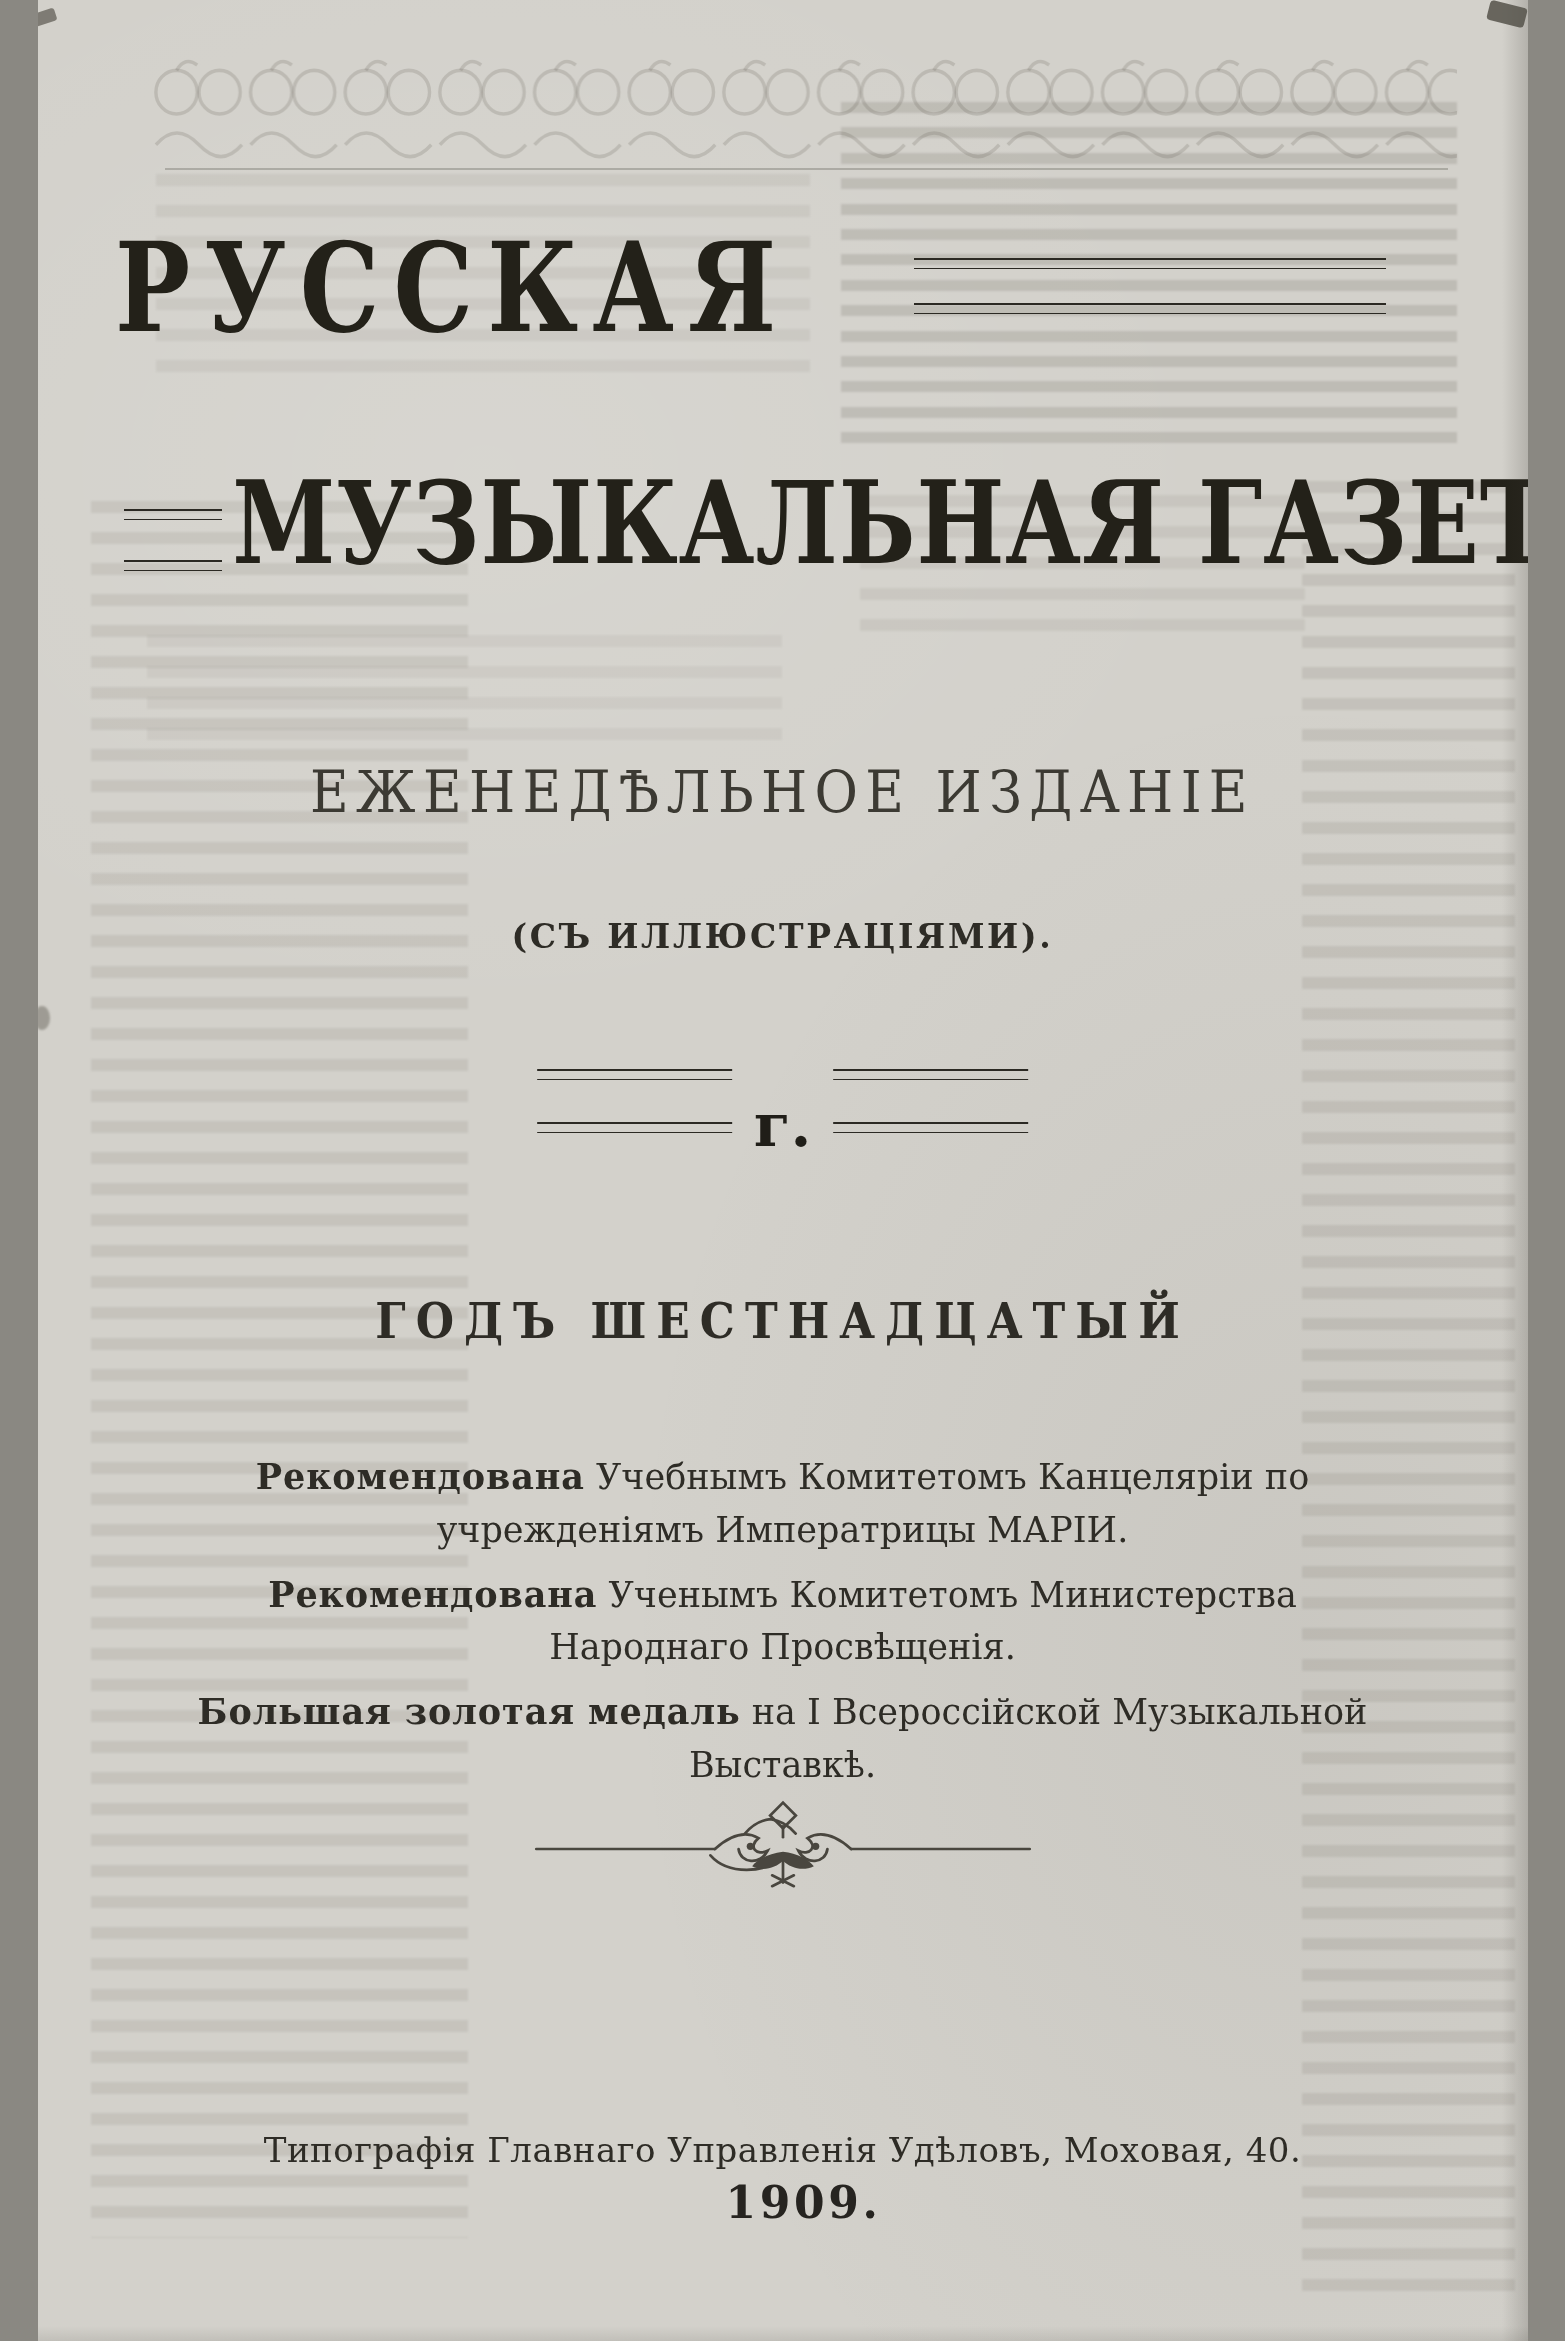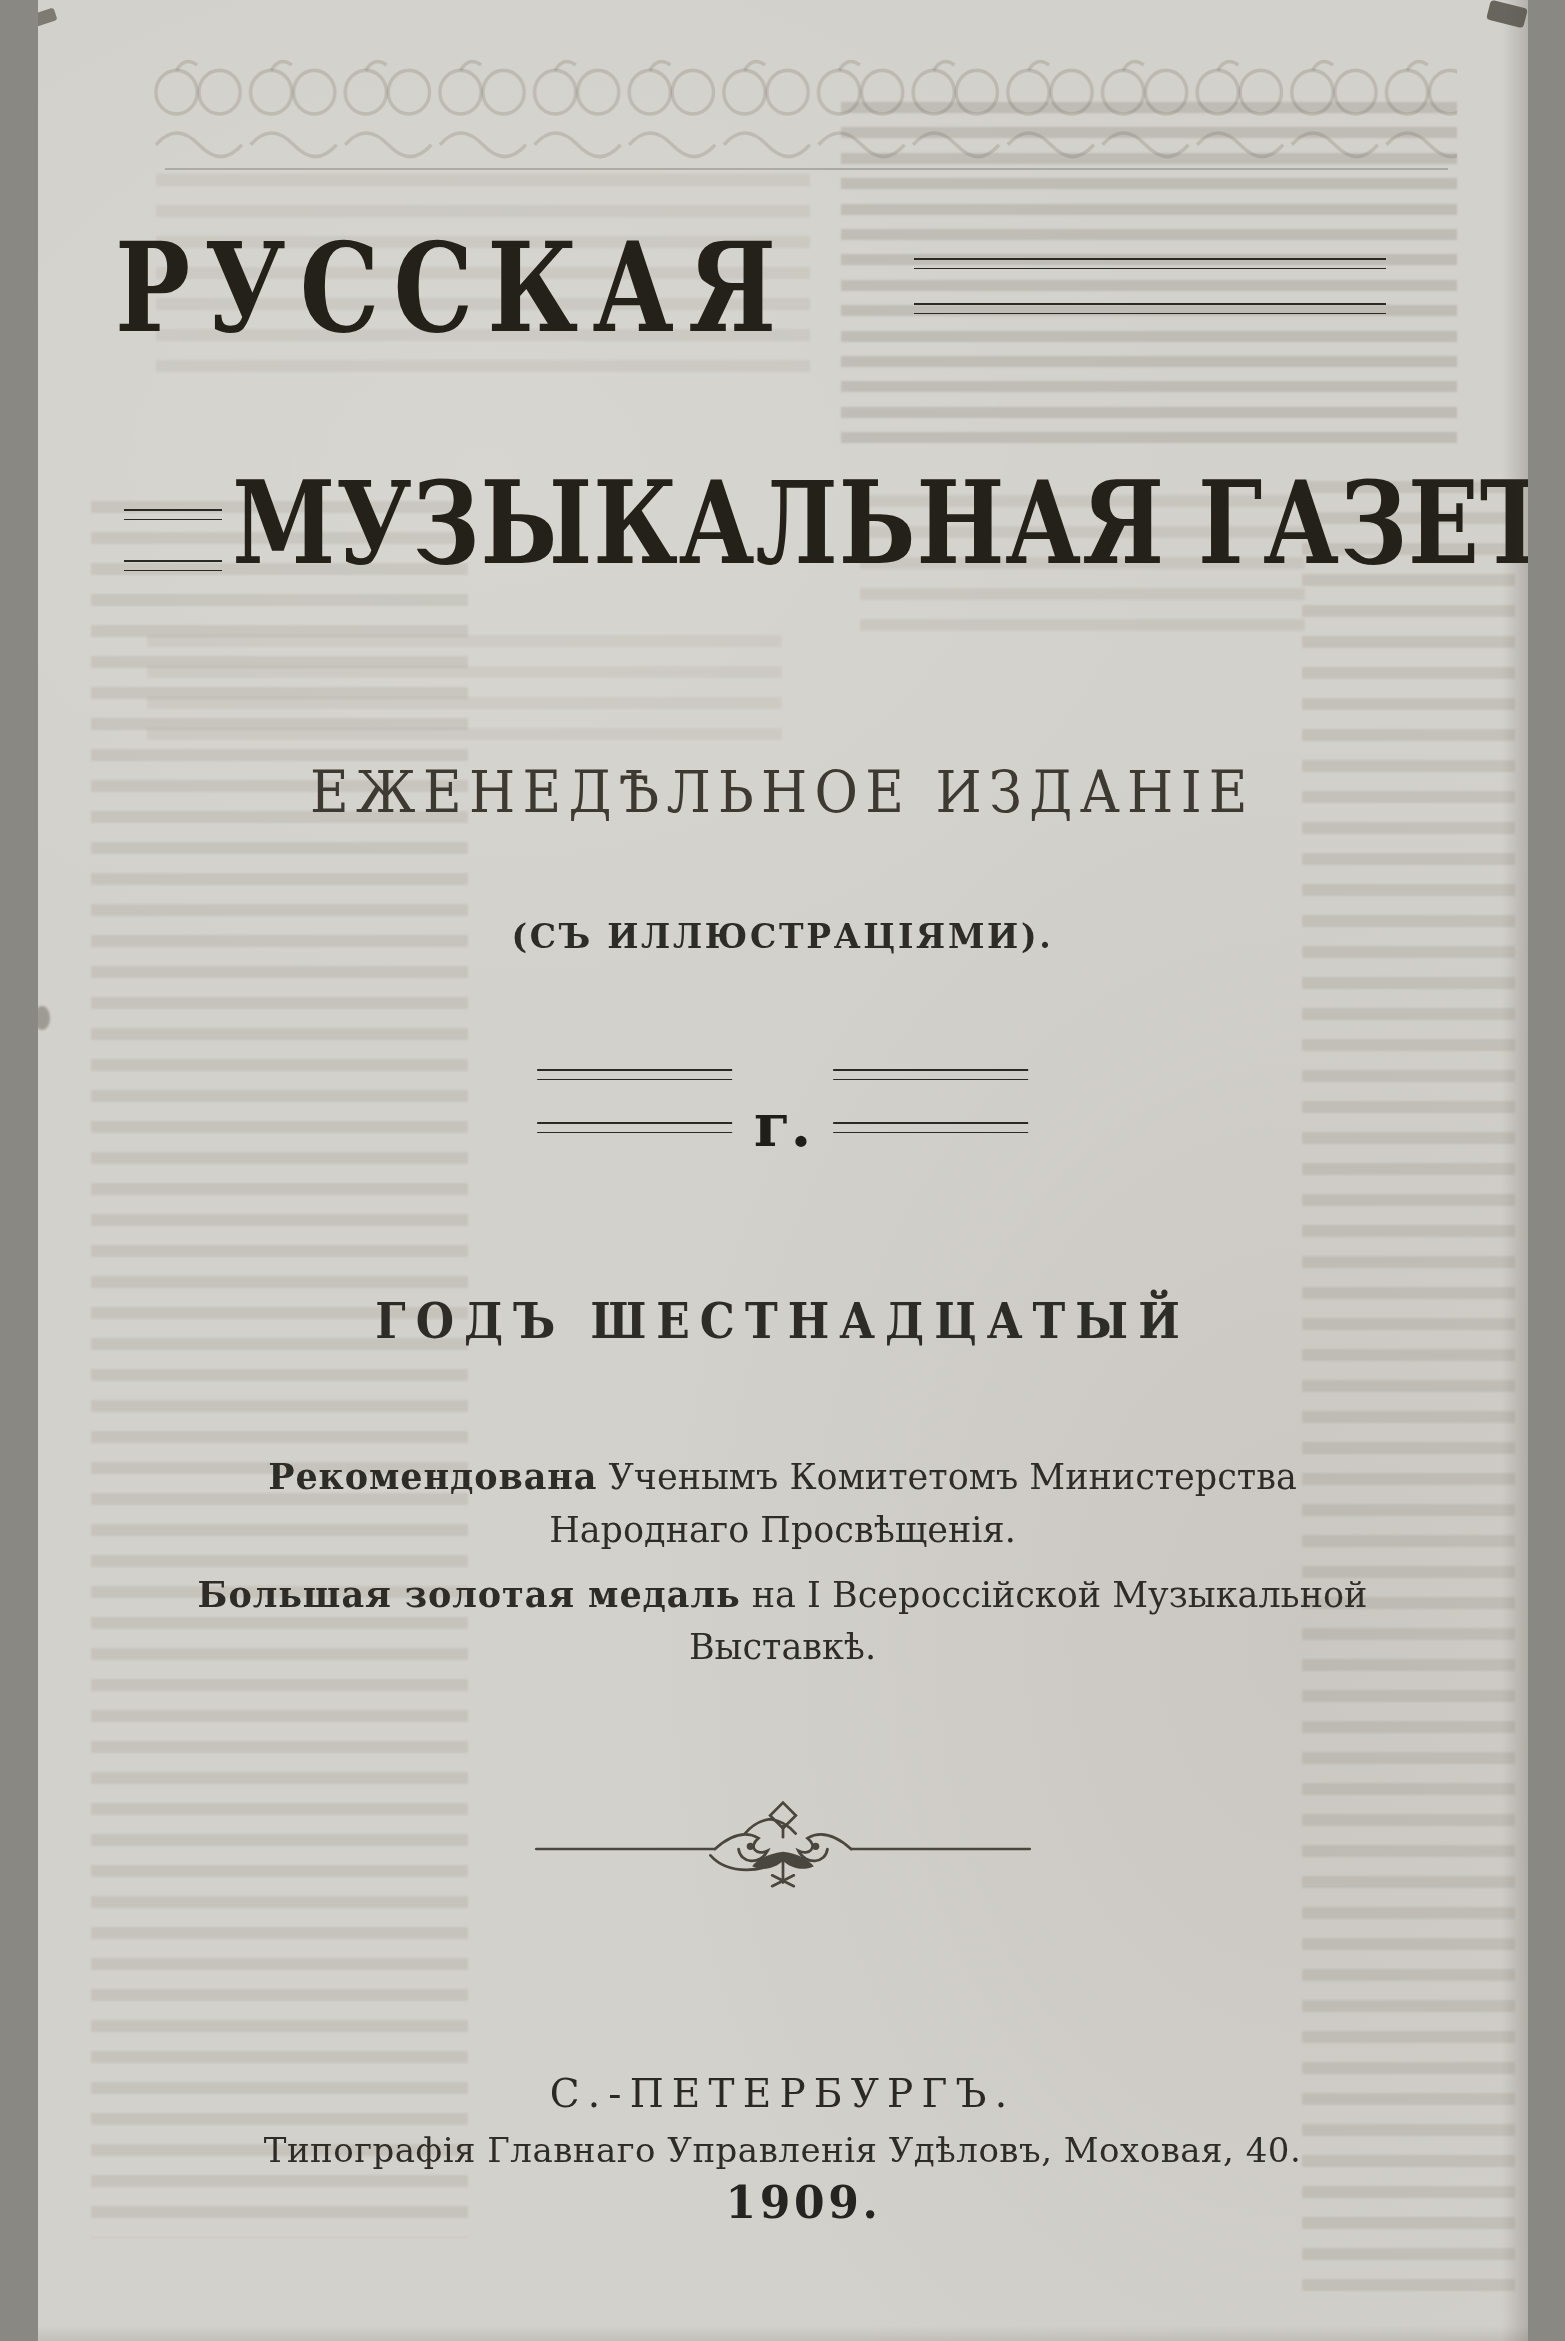--- a/index.html
+++ b/index.html
@@ -166,20 +166,21 @@
     <span class="t-year-suf">г.</span>
     <div class="year-rules">
       <div class="drule"></div>
       <div class="drule"></div>
     </div>
   </div>
 
   <div class="t-edition">ГОДЪ ШЕСТНАДЦАТЫЙ</div>
 
   <div class="recs">
+    <p><b>Рекомендована</b><span> Учебнымъ Комитетомъ Канцеляріи по учрежденіямъ Императрицы МАРІИ.</span></p>
     <p><b>Рекомендована</b><span> Ученымъ Комитетомъ Министерства Народнаго Просвѣщенія.</span></p>
     <p><b>Большая золотая медаль</b><span> на I Всероссійской Музыкальной Выставкѣ.</span></p>
   </div>
 
   <div class="ornament">
     <svg viewBox="0 0 560 110">
       <g stroke="#37342c" stroke-width="3" fill="none" stroke-linecap="round">
         <path d="M8 55 H 205"></path>
         <path d="M355 55 H 552"></path>
         <path d="M205 55 c18 -16 34 -20 48 -12 c-12 10 -2 20 10 14 c-8 16 -30 14 -32 -2"></path>
@@ -192,21 +193,20 @@
         <path d="M268 84 l24 12 M292 84 l-24 12"></path>
       </g>
       <g fill="#37342c">
         <path d="M280 58 c-16 2 -28 8 -34 16 c12 6 26 2 34 -6 c8 8 22 12 34 6 c-6 -8 -18 -14 -34 -16 z"></path>
         <circle cx="244" cy="52" r="4"></circle>
         <circle cx="316" cy="52" r="4"></circle>
       </g>
     </svg>
   </div>
 
-  <div class="t-city">С.-ПЕТЕРБУРГЪ.</div>
   <div class="t-printer">Типографія Главнаго Управленія Удѣловъ, Моховая, 40.</div>
   <div class="t-impyear">1909.</div>
 
   <div class="edge-right"></div>
   <div class="edge-bottom"></div>
   <div class="corner-mark-tr"></div>
   <div class="corner-mark-tl"></div>
   <div class="mark-left-edge"></div>
 
 </div>

